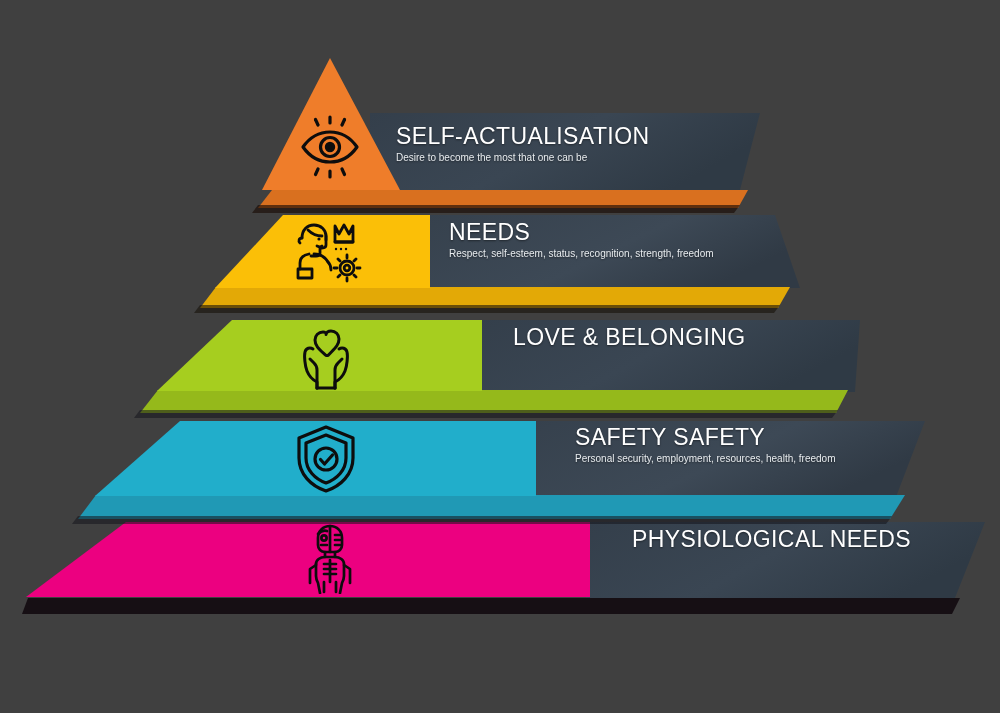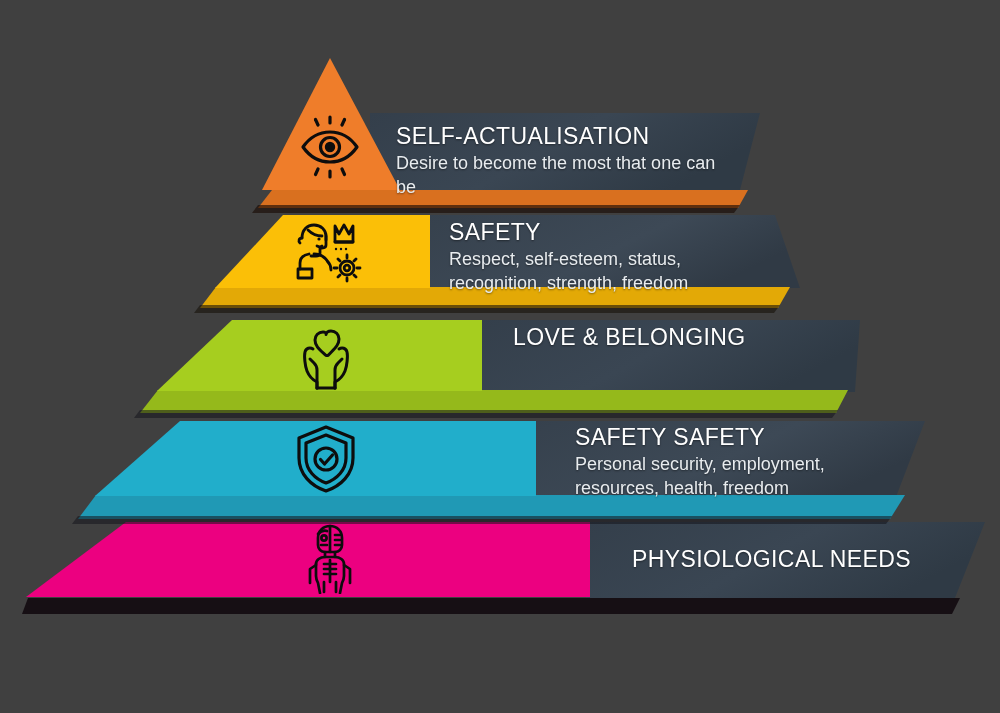--- a/index.html
+++ b/index.html
@@ -24,33 +24,33 @@
   }
   .tier-title{
     font-size:23px;
     letter-spacing:.4px;
     line-height:1.05;
     font-weight:400;
     white-space:nowrap;
     color:#ffffff;
   }
   .tier-sub{
-    font-size:18px;
+    font-size:10px;
     line-height:1.34;
     font-weight:400;
     color:#e8ecef;
     margin-top:3px;
   }
 
   
   #t5-text{left:396px;top:124px;width:330px;}
   #t4-text{left:449px;top:220px;width:312px;}
   #t3-text{left:513px;top:325px;width:300px;}
   #t2-text{left:575px;top:425px;width:310px;}
-  #t1-text{left:632px;top:527px;width:310px;margin-top:20px;}
+  #t1-text{left:632px;top:527px;width:310px;}
 
   
   .tier-icon{
     position:absolute;
     width:70px;height:70px;
   }
   .tier-icon svg{display:block;width:100%;height:100%;}
   #t5-icon{left:295px;top:112px;width:70px;height:70px;}
   #t4-icon{left:290px;top:216px;width:78px;height:70px;}
   #t3-icon{left:288px;top:322px;width:76px;height:70px;}
@@ -209,21 +209,21 @@
       <path d="M30 60v10M42 60v10"></path>
     </svg>
   </div>
 
   <div class="tier-text" id="t5-text">
     <div class="tier-title">SELF-ACTUALISATION</div>
     <div class="tier-sub">Desire to become the most that one can be</div>
   </div>
 
   <div class="tier-text" id="t4-text">
-    <div class="tier-title">SAFETY</div>
+    <div class="tier-title">NEEDS</div>
     <div class="tier-sub">Respect, self-esteem, status, recognition, strength, freedom</div>
   </div>
 
   <div class="tier-text" id="t3-text">
     <div class="tier-title">LOVE &amp; BELONGING</div>
   </div>
 
   <div class="tier-text" id="t2-text">
     <div class="tier-title">SAFETY SAFETY</div>
     <div class="tier-sub">Personal security, employment, resources, health, freedom</div>

